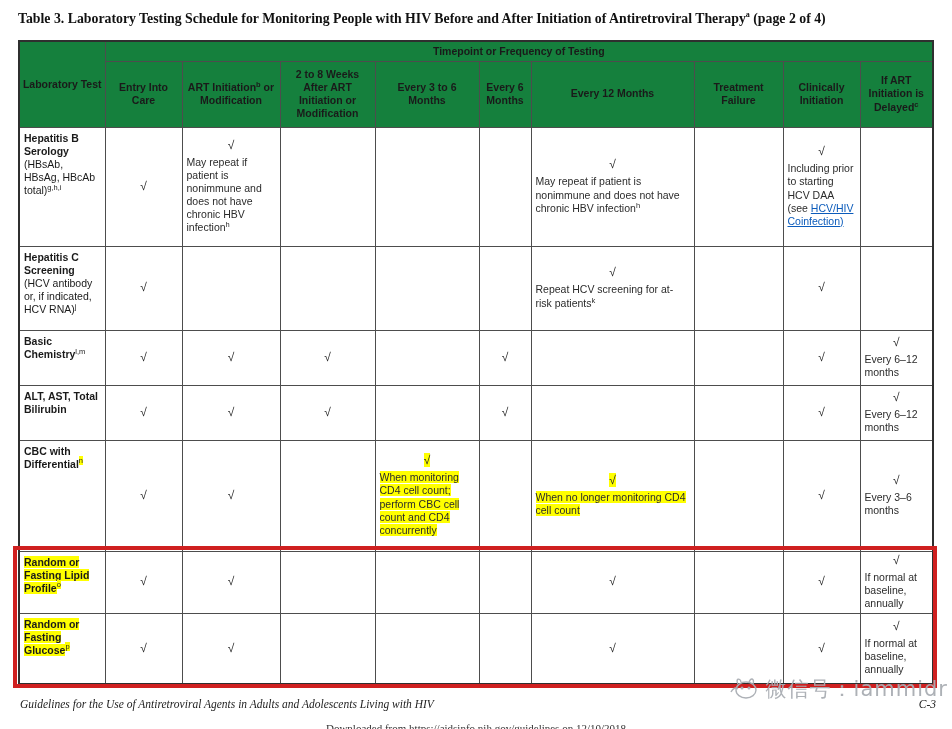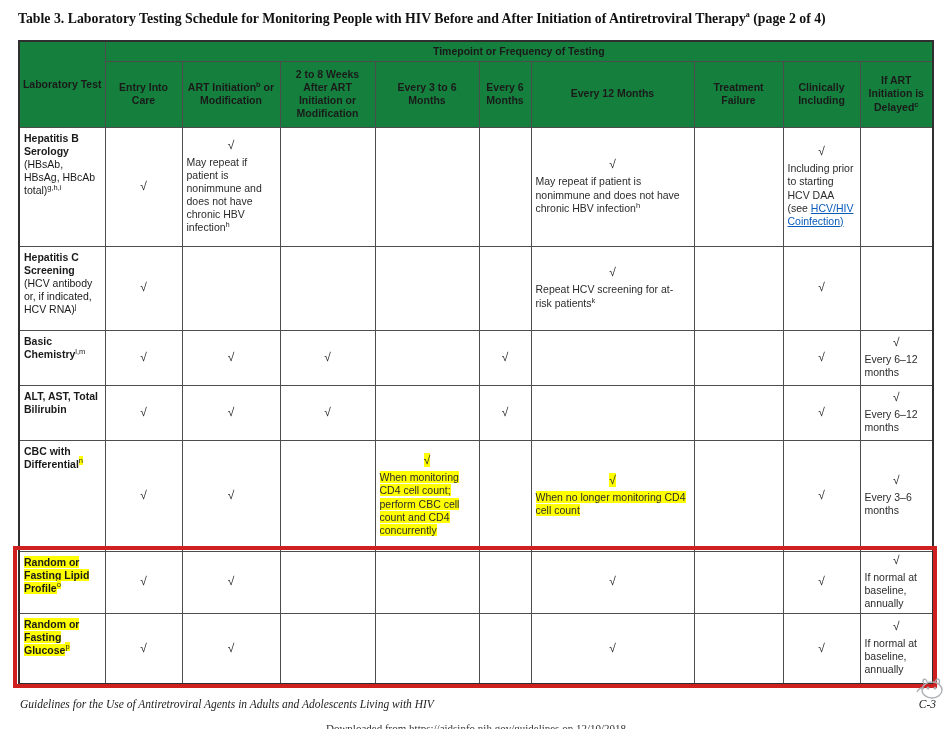--- a/index.html
+++ b/index.html
@@ -100,21 +100,21 @@
         <th colspan="9">Timepoint or Frequency of Testing</th>
       </tr>
       <tr>
         <th><span>Entry Into Care</span></th>
         <th><span>ART Initiation</span><sup>b</sup><span> or Modification</span></th>
         <th><span>2 to 8 Weeks After ART Initiation or Modification</span></th>
         <th><span>Every 3 to 6 Months</span></th>
         <th><span>Every 6 Months</span></th>
         <th><span>Every 12 Months</span></th>
         <th><span>Treatment Failure</span></th>
-        <th><span>Clinically Including</span></th>
+        <th><span>Clinically Initiation</span></th>
         <th><span>If ART Initiation is Delayed</span><sup>c</sup></th>
       </tr>
     </thead>
   <tbody>
       <tr>
         <td class="test-cell"><b>Hepatitis B Serology </b><span>(HBsAb, HBsAg, HBcAb total)</span><sup>g,h,i</sup></td>
         <td>
           <div class="check"><span>√</span></div>
         </td>
         <td>
@@ -286,19 +286,20 @@
   <span>
     <svg width="34" height="26" viewBox="0 0 34 26" fill="none" stroke="#a9adb3" stroke-width="1.4">
       <ellipse cx="18" cy="16" rx="10" ry="8"></ellipse>
       <path d="M10 10 C7 5, 12 3, 13 8"></path>
       <path d="M21 9 C22 3, 27 4, 25 10"></path>
       <circle cx="14" cy="14" r="0.8" fill="#a9adb3"></circle>
       <circle cx="21" cy="14" r="0.8" fill="#a9adb3"></circle>
       <path d="M3 18 C5 14, 8 13, 10 15"></path>
     </svg>
   </span>
+  <span class="wm-text">微信号：iammidr</span>
 </div>
 
 <div class="footer">
   <span>Guidelines for the Use of Antiretroviral Agents in Adults and Adolescents Living with HIV</span>
   <span>C-3</span>
 </div>
 <div class="cut-line">Downloaded from https://aidsinfo.nih.gov/guidelines on 12/10/2018</div>
 
 </body></html>

